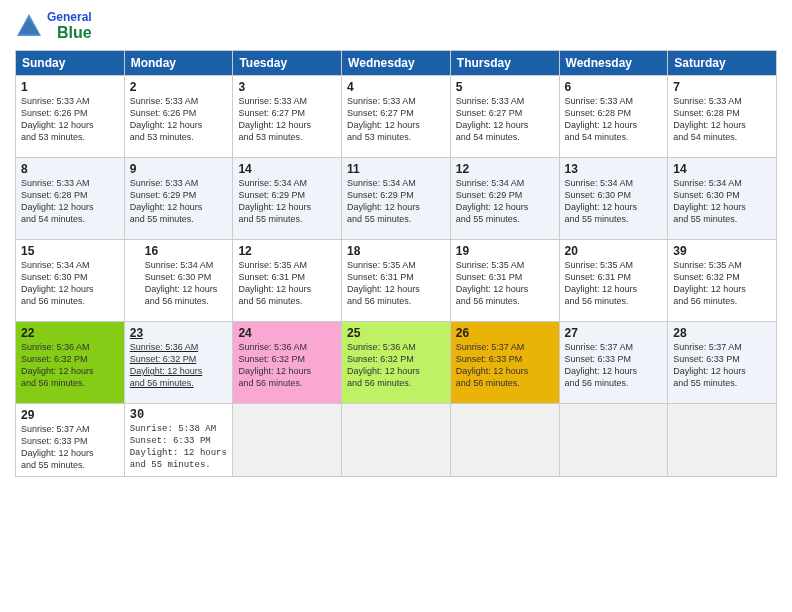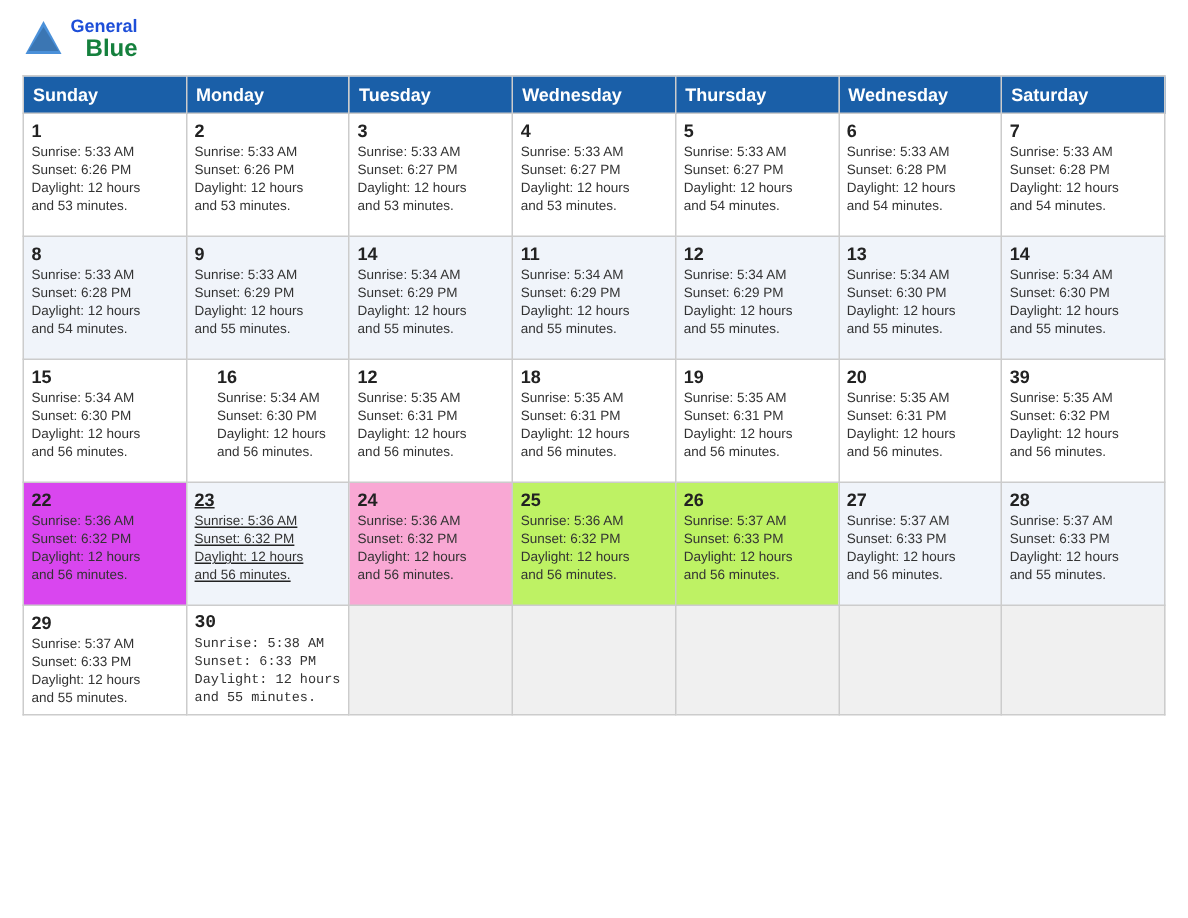--- a/index.html
+++ b/index.html
@@ -266,21 +266,21 @@
           </td>
           <td style="height: 82px;">
             <span class="day-num">39</span>
             <div class="day-info" style="white-space: pre-line;">Sunrise: 5:35 AM
 Sunset: 6:32 PM
 Daylight: 12 hours
 and 56 minutes.</div>
           </td>
         </tr>
         <tr>
-          <td style="height: 82px; background: #d946ef;">
+          <td style="height: 82px; background: #84cc16;">
             <span class="day-num">22</span>
             <div class="day-info" style="white-space: pre-line;">Sunrise: 5:36 AM
 Sunset: 6:32 PM
 Daylight: 12 hours
 and 56 minutes.</div>
           </td>
           <td style="height: 82px; background: rgb(240, 244, 250); text-decoration: underline;">
             <span class="day-num">23</span>
             <div class="day-info" style="white-space: pre-line;">Sunrise: 5:36 AM
 Sunset: 6:32 PM
@@ -294,21 +294,21 @@
 Daylight: 12 hours
 and 56 minutes.</div>
           </td>
           <td style="height: 82px; background: #bef264;">
             <span class="day-num">25</span>
             <div class="day-info" style="white-space: pre-line;">Sunrise: 5:36 AM
 Sunset: 6:32 PM
 Daylight: 12 hours
 and 56 minutes.</div>
           </td>
-          <td style="height: 82px; background: #bef264;">
+          <td style="height: 82px; background: #eab308;">
             <span class="day-num">26</span>
             <div class="day-info" style="white-space: pre-line;">Sunrise: 5:37 AM
 Sunset: 6:33 PM
 Daylight: 12 hours
 and 56 minutes.</div>
           </td>
           <td style="height: 82px; background: rgb(240, 244, 250);">
             <span class="day-num">27</span>
             <div class="day-info" style="white-space: pre-line;">Sunrise: 5:37 AM
 Sunset: 6:33 PM

